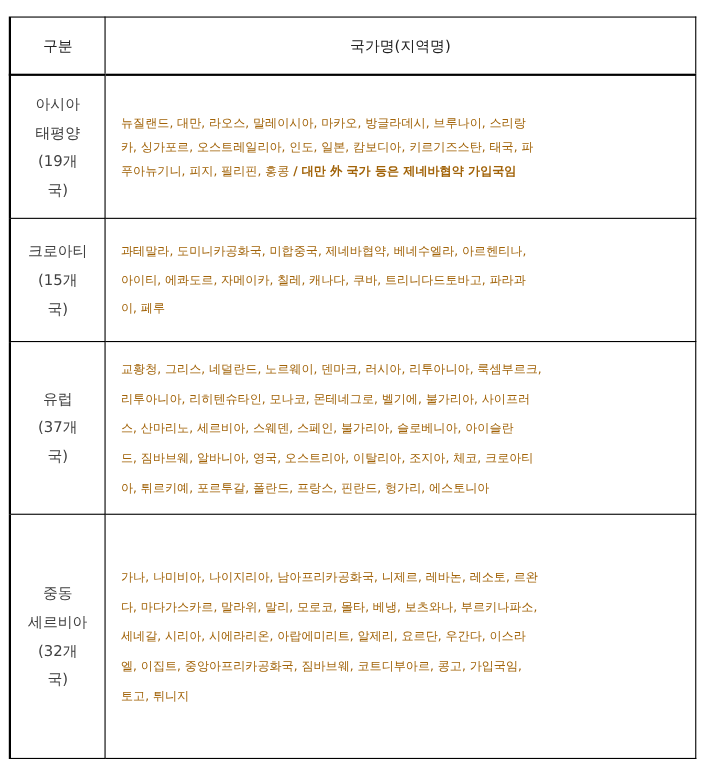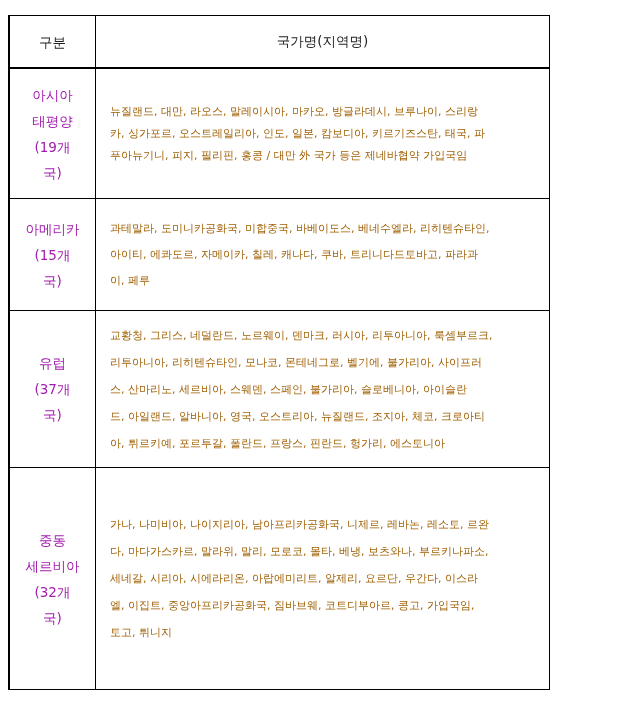--- a/index.html
+++ b/index.html
@@ -11,21 +11,21 @@
       width: 642px;
       height: 701px;
       position: relative;
       font-family: "DejaVu Sans", sans-serif;
       color: #1a1a1a;
     }
     .tbl {
       position: absolute;
       left: 8px;
       top: 15px;
-      width: 542px;
+      width: 625px;
       border-collapse: collapse;
       table-layout: fixed;
     }
     .tbl td {
       padding: 0;
       vertical-align: middle;
       border-right: 1px solid #000;
       border-bottom: 1px solid #000;
     }
     .tbl tr.head td {
@@ -35,39 +35,39 @@
       text-align: center;
       font-size: 13.5px;
       color: #222;
     }
     .tbl td.cat {
       width: 85px;
       border-left: 2px solid #000;
       text-align: center;
       font-size: 13.5px;
       line-height: 26px;
-      color: #a21caf;
+      color: #404040;
     }
     .tbl td.list {
       padding: 0 14px 0 14px;
       font-size: 11px;
       line-height: 24px;
       color: #a16207;
       word-break: keep-all;
       overflow-wrap: break-word;
     }
     .tbl tr.r1 td { height: 129px; }
     .tbl tr.r1 td.list { line-height: 22px; }
     .tbl tr.r2 td { height: 111px; }
     .tbl tr.r2 td.list { line-height: 26px; }
     .tbl tr.r3 td { height: 156px; }
     .tbl tr.r3 td.list { line-height: 27px; }
     .tbl tr.r4 td { height: 221px; }
     .tbl tr.r4 td.list { line-height: 27px; }
-    .bold { font-weight: normal; }
+    .bold { font-weight: bold; }
     .line { display: block; white-space: nowrap; }
   </style>
 </head>
 <body>
 
 <table class="tbl">
   <tbody>
       <tr class="head">
     <td class="cat">구분</td>
     <td>국가명(지역명)</td>
@@ -82,42 +82,42 @@
     </td>
     <td class="list">
       <span class="line">뉴질랜드, 대만, 라오스, 말레이시아, 마카오, 방글라데시, 브루나이, 스리랑</span>
       <span class="line">카, 싱가포르, 오스트레일리아, 인도, 일본, 캄보디아, 키르기즈스탄, 태국, 파</span>
       <span class="line"><span>푸아뉴기니, 피지, 필리핀, 홍콩 </span><span class="bold">/ 대만 外 국가 등은 제네바협약 가입국임</span></span>
     </td>
   </tr>
 
   <tr class="r2">
     <td class="cat">
-      <span class="line">아메리카</span>
+      <span class="line">크로아티</span>
       <span class="line">(15개</span>
       <span class="line">국)</span>
     </td>
     <td class="list">
-      <span class="line">과테말라, 도미니카공화국, 미합중국, 바베이도스, 베네수엘라, 리히텐슈타인,</span>
+      <span class="line">과테말라, 도미니카공화국, 미합중국, 제네바협약, 베네수엘라, 아르헨티나,</span>
       <span class="line">아이티, 에콰도르, 자메이카, 칠레, 캐나다, 쿠바, 트리니다드토바고, 파라과</span>
       <span class="line">이, 페루</span>
     </td>
   </tr>
 
   <tr class="r3">
     <td class="cat">
       <span class="line">유럽</span>
       <span class="line">(37개</span>
       <span class="line">국)</span>
     </td>
     <td class="list">
       <span class="line">교황청, 그리스, 네덜란드, 노르웨이, 덴마크, 러시아, 리투아니아, 룩셈부르크,</span>
       <span class="line">리투아니아, 리히텐슈타인, 모나코, 몬테네그로, 벨기에, 불가리아, 사이프러</span>
       <span class="line">스, 산마리노, 세르비아, 스웨덴, 스페인, 불가리아, 슬로베니아, 아이슬란</span>
-      <span class="line">드, 아일랜드, 알바니아, 영국, 오스트리아, 뉴질랜드, 조지아, 체코, 크로아티</span>
+      <span class="line">드, 짐바브웨, 알바니아, 영국, 오스트리아, 이탈리아, 조지아, 체코, 크로아티</span>
       <span class="line">아, 튀르키예, 포르투갈, 폴란드, 프랑스, 핀란드, 헝가리, 에스토니아</span>
     </td>
   </tr>
 
   <tr class="r4">
     <td class="cat">
       <span class="line">중동</span>
       <span class="line">세르비아</span>
       <span class="line">(32개</span>
       <span class="line">국)</span>

